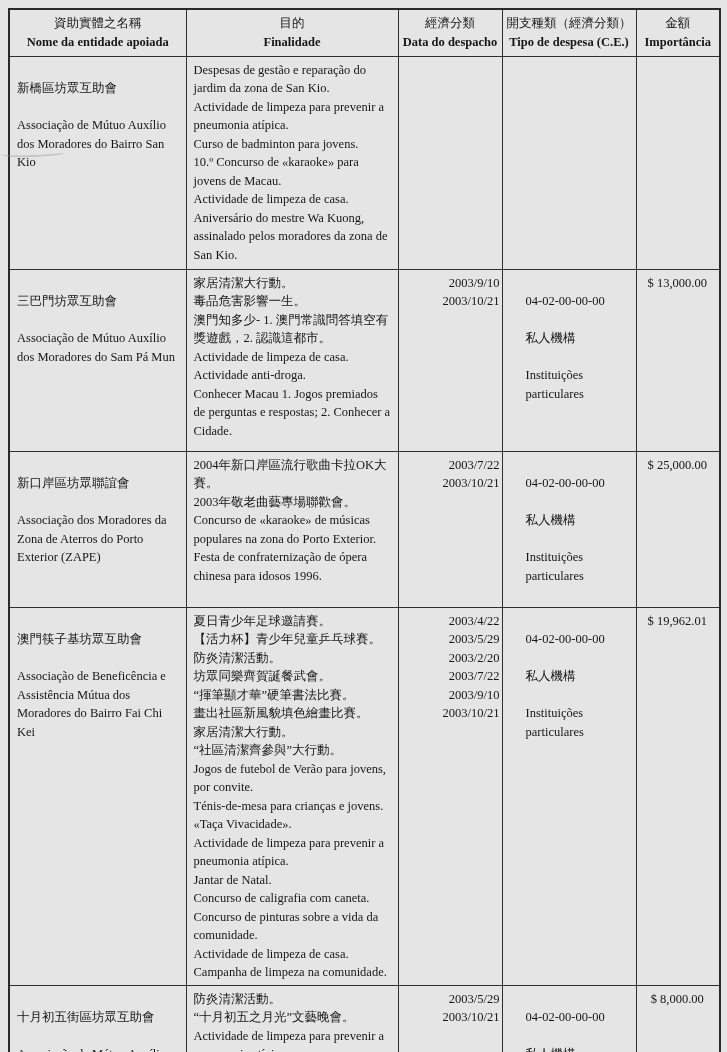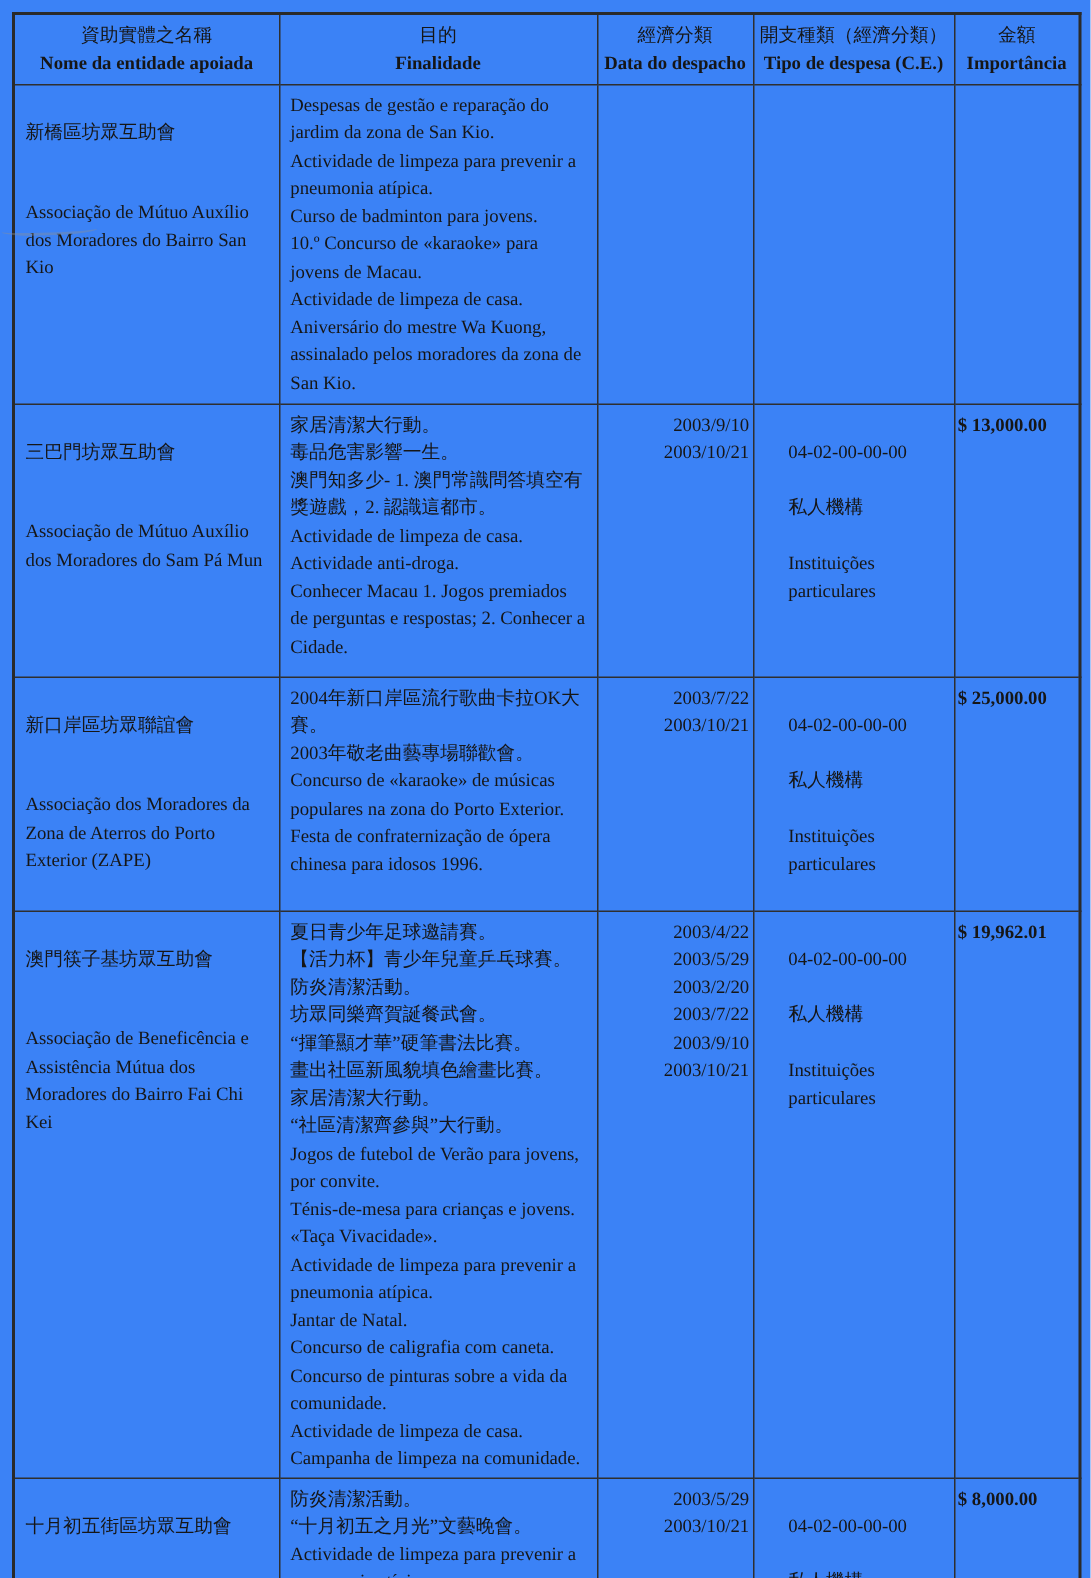--- a/index.html
+++ b/index.html
@@ -4,21 +4,21 @@
 <style>
   * { box-sizing: border-box; margin: 0; padding: 0; }
   html, body { width: 727px; background: #fbfbf9; }
   body {
     height: 1052px;
     font-family: "Liberation Serif", "DejaVu Serif", serif;
     color: #161616;
     position: relative;
     overflow: hidden;
   }
-  .sheet { position: absolute; inset: 0; background: #3b82f6; }
+  .sheet { position: absolute; inset: 0; background: #e5e5e5; }
 
   table.gazette {
     position: absolute;
     left: 8px; top: 8px;
     width: 711px;
     border-collapse: collapse;
     table-layout: fixed;
     border: 2px solid #2a2a2a;
   }
   th, td {
@@ -33,24 +33,24 @@
   thead th {
     font-weight: normal;
     text-align: center;
     vertical-align: middle;
     height: 47px;
     padding: 3px 2px;
     line-height: 19px;
     white-space: normal;
   }
   td { padding: 4px 7px 3px 7px; }
-  td.c-entity .pt { margin-top: 16px; font-family: Liberation Serif, serif; }
+  td.c-entity .pt { margin-top: 0; font-family: Liberation Serif, serif; }
   td.c-date { text-align: right; padding-left: 2px; padding-right: 2px; }
   td.c-expense { padding-left: 23px; padding-right: 2px; }
-  td.c-amount { text-align: left; padding-right: 3px; padding-left: 2px; font-weight: bold; }
+  td.c-amount { text-align: center; padding-right: 3px; padding-left: 2px; }
 
   tr.r0 { height: 213px; }
   tr.r1 { height: 182px; }
   tr.r2 { height: 110px; }
   tr.r3 { height: 378px; }
   tr.r4 { height: 106px; }
 
   .hdr-zh { display: block; }
   .hdr-pt { display: block; font-weight: bold; }
 

